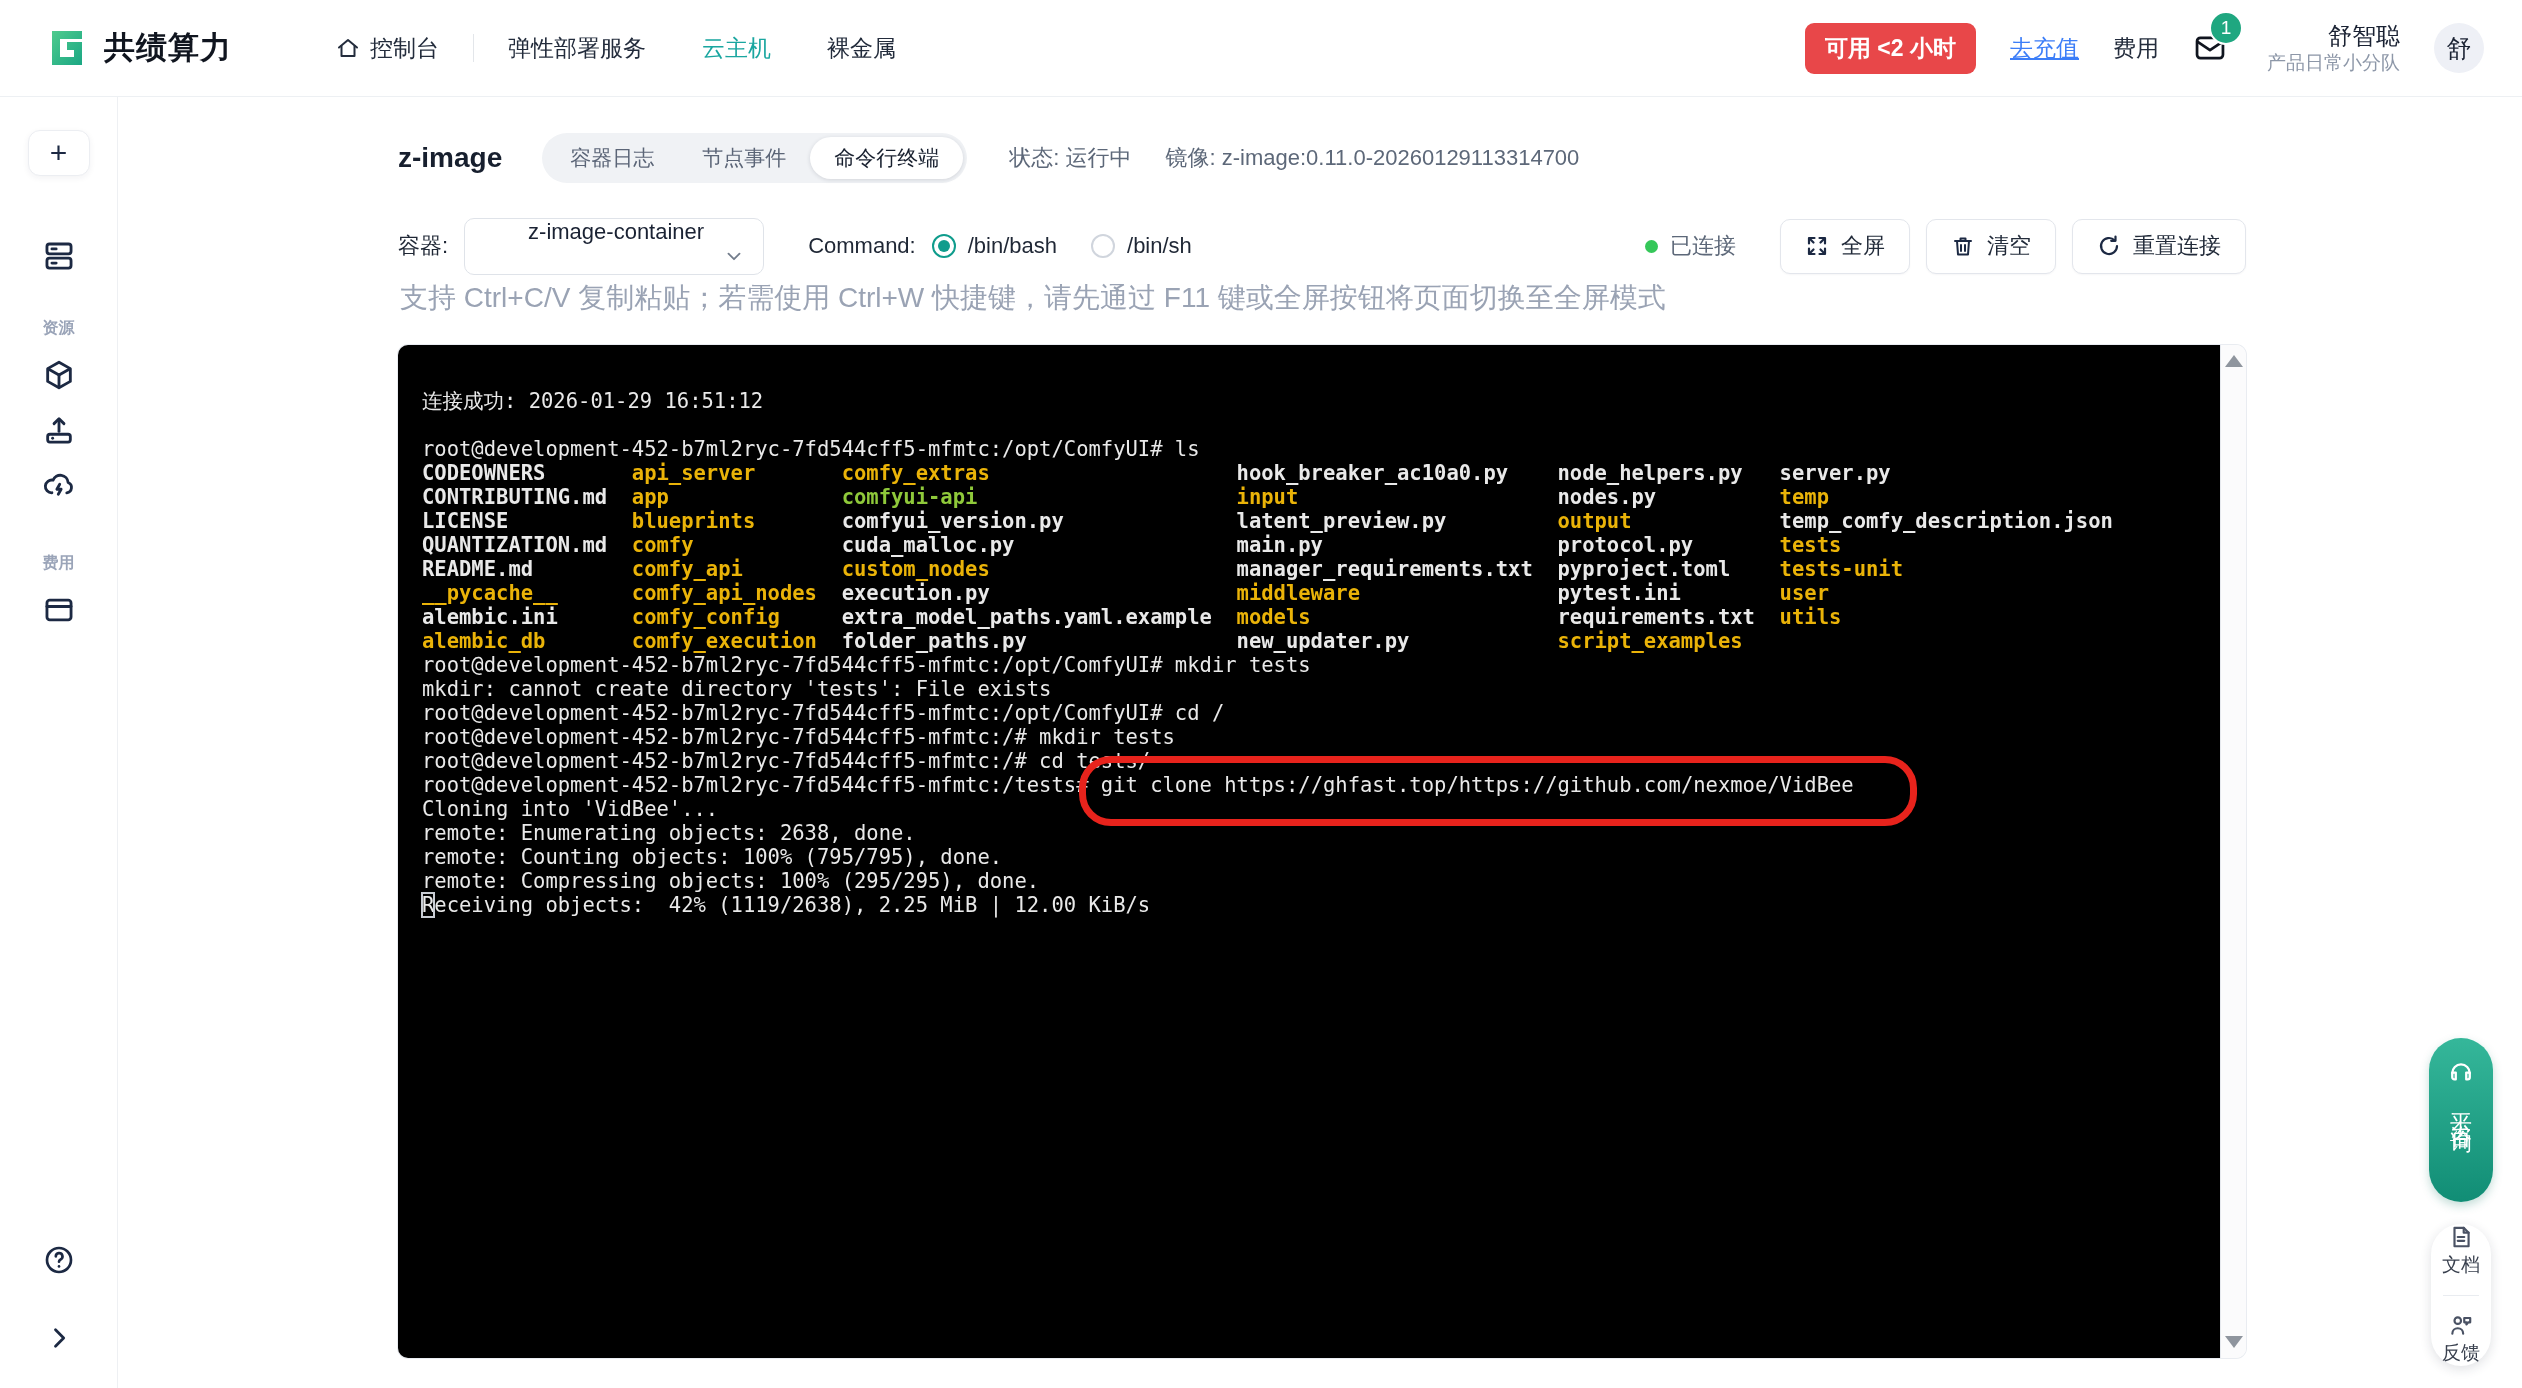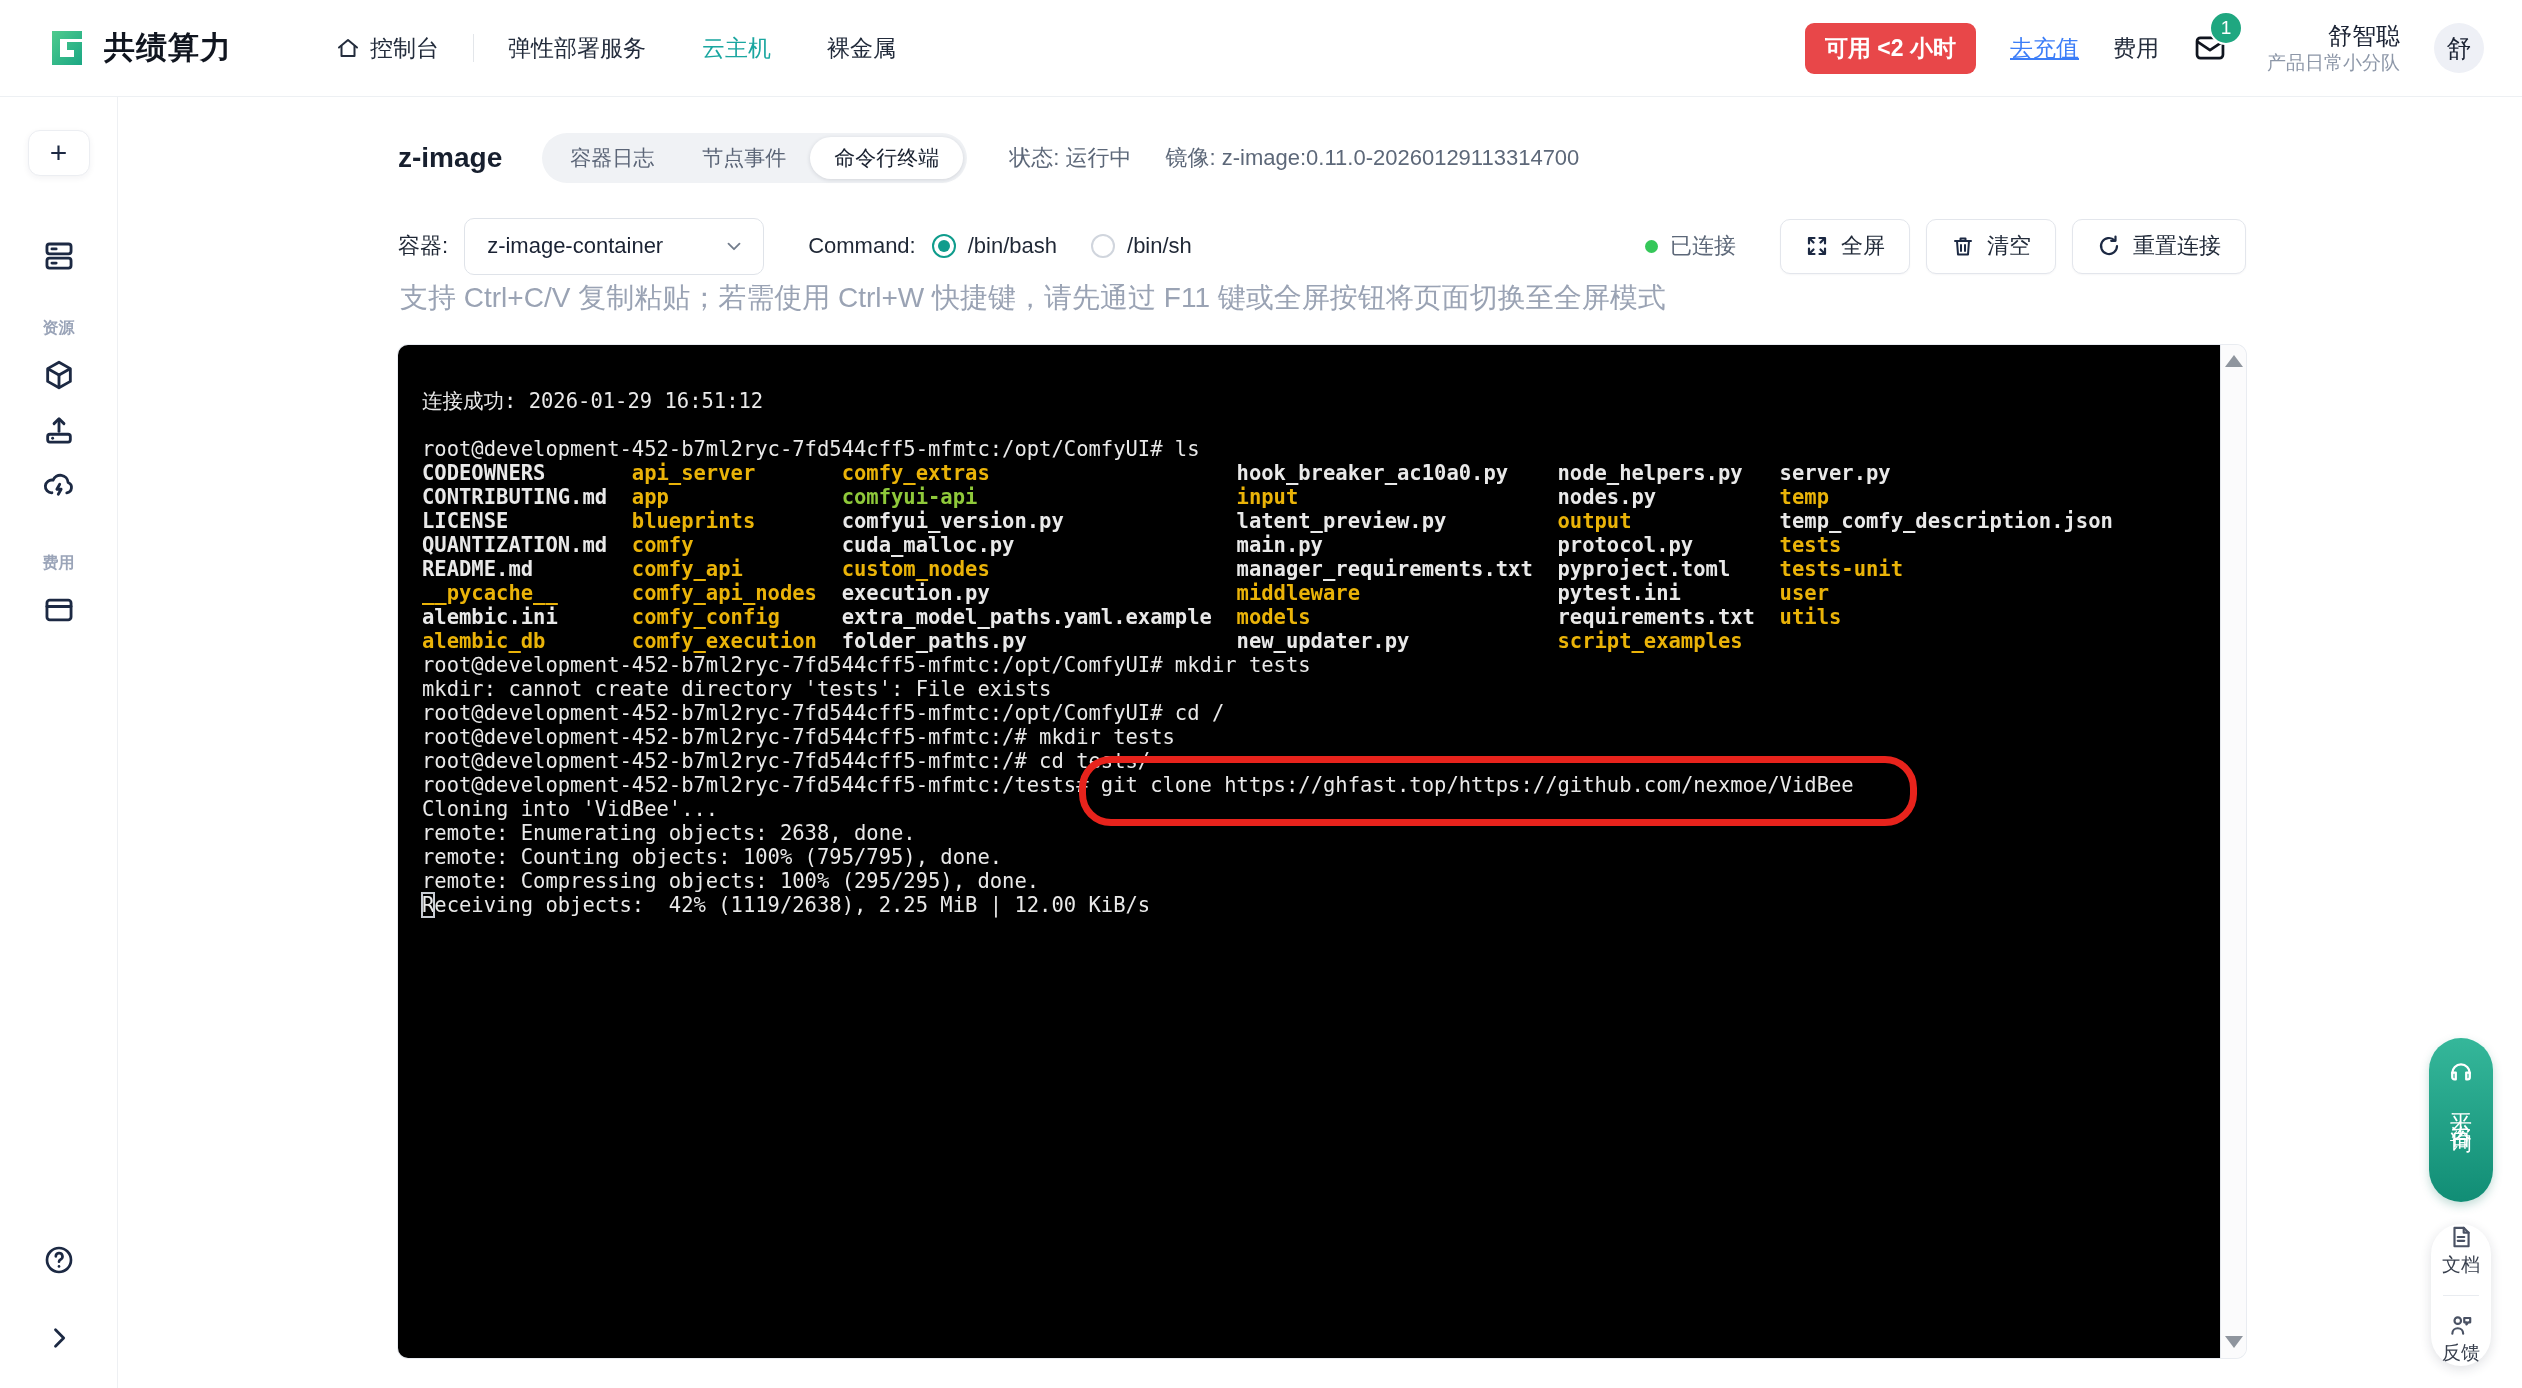--- a/index.html
+++ b/index.html
@@ -58,21 +58,21 @@
   .tab { font-size:21px; color:#5b6577; padding:0 24px; height:42px; display:flex; align-items:center;
     border-radius:21px; cursor:pointer; white-space:nowrap; }
   .tab.active { background:#fff; color:#171f2e; box-shadow:0 1px 4px rgba(25,35,60,.14); }
   .meta { margin-left:42px; font-size:22px; color:#5d6879; display:flex; gap:34px; white-space:nowrap; }
   .meta b { font-weight:normal; }
 
   .control-row { position:absolute; left:280px; top:120px; width:1848px; height:58px;
     display:flex; align-items:center; }
   .field-label { font-size:22px; color:#1f2735; margin-right:16px; white-space:nowrap; }
   .select { width:300px; height:57px; background:#fff; border:1px solid #dfe3e9; border-radius:10px;
-    display:flex; align-items:center; padding:0 18px 0 22px; cursor:pointer; }
+    display:flex; align-items:center; padding:0 18px 0 22px; cursor:pointer;flex-direction:column; }
   .select-value { font-size:22px; color:#1a2233; }
   .select .chev { margin-left:auto; color:#737d8c; display:flex; }
   .cmd-label { margin-left:44px; }
   .radio-group { display:flex; align-items:center; gap:34px; }
   .radio-opt { display:flex; align-items:center; gap:12px; cursor:pointer; }
   .radio { width:24px; height:24px; border-radius:50%; border:2px solid #d0d5dd; background:#fff; position:relative; }
   .radio.checked { border-color:#0f9c8c; }
   .radio.checked::after { content:""; position:absolute; left:4px; top:4px; width:12px; height:12px;
     border-radius:50%; background:#0f9c8c; }
   .radio-label { font-size:22px; color:#1f2735; }

